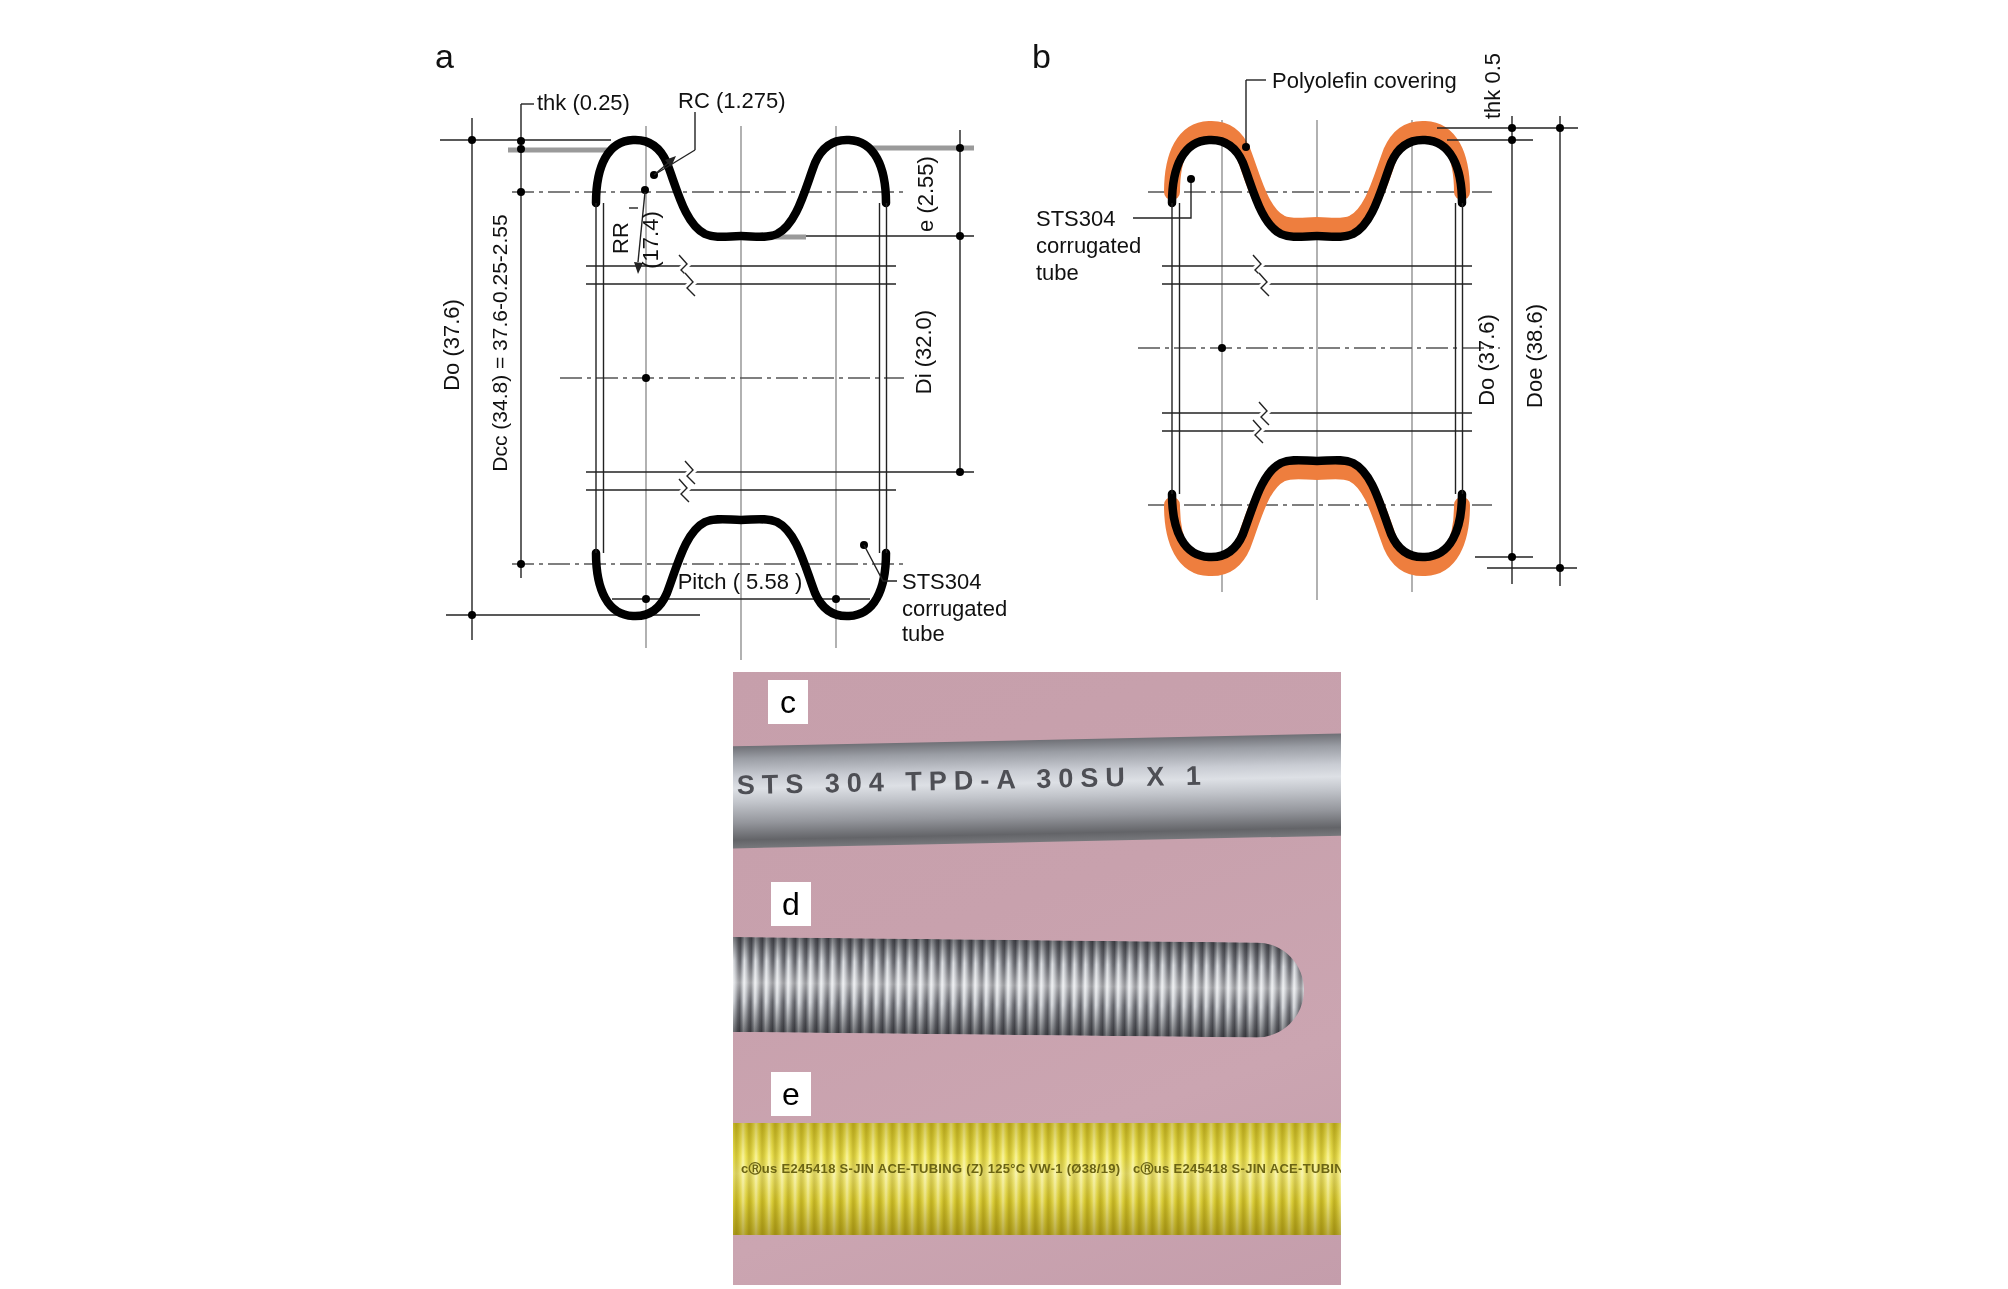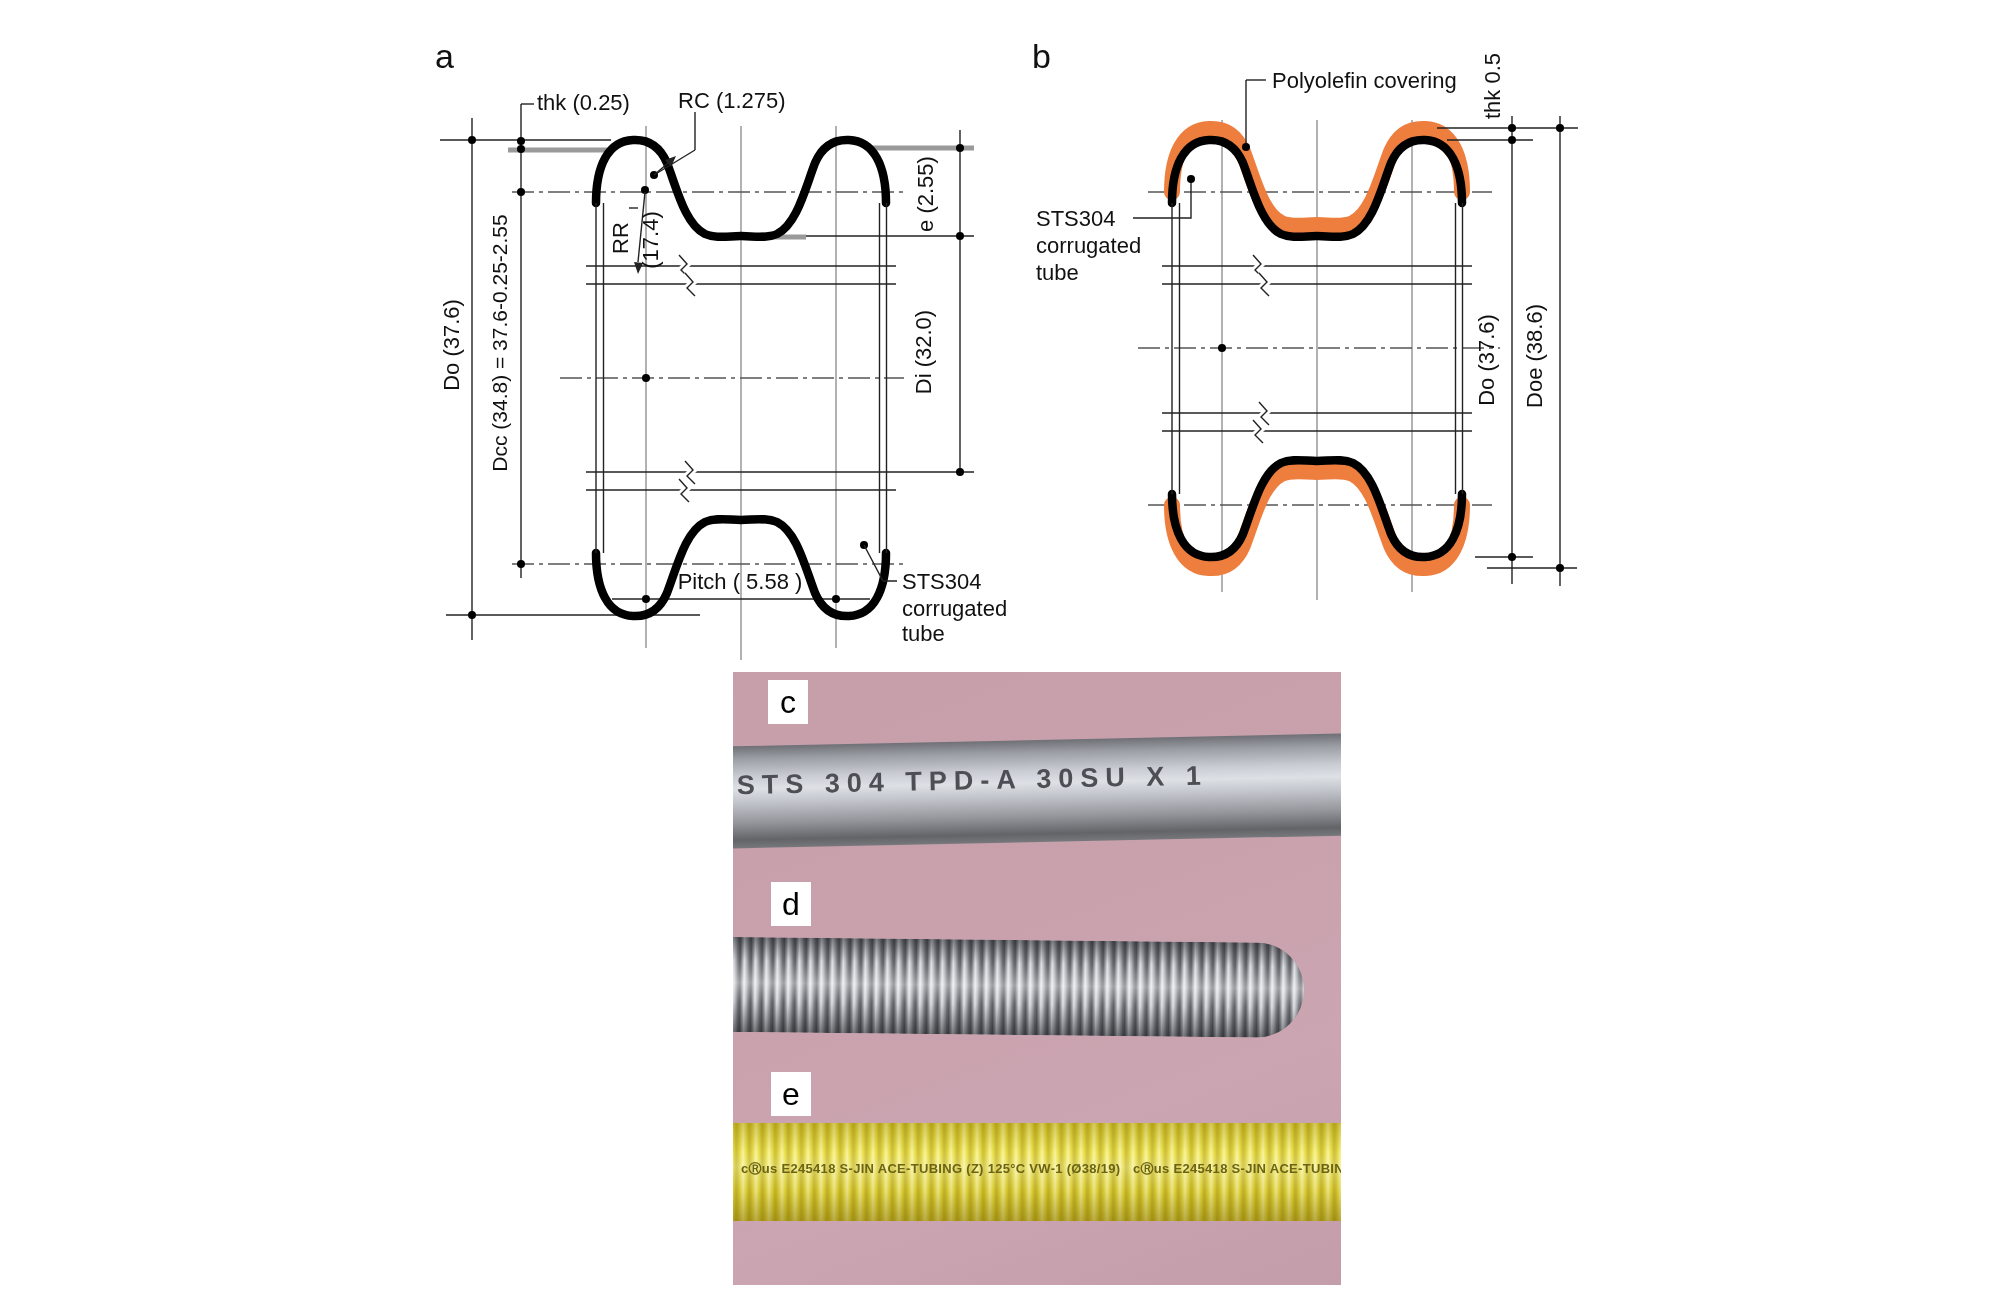--- a/index.html
+++ b/index.html
@@ -26,21 +26,21 @@
   .tube{position:absolute;}
   .tube-c{left:-8px;right:-8px;top:68px;height:102px;transform:rotate(-1.2deg);
     background:linear-gradient(180deg,#6f7076 0%,#9a9da4 12%,#c9ccd3 30%,#dde0e5 42%,
                #c2c5cb 55%,#94969c 75%,#636468 92%,#77787c 100%);}
   .tube-c-text{margin:24px 0 0 12px;font-size:27px;font-weight:bold;letter-spacing:7px;
                color:#4e4f55;white-space:nowrap;}
   .tube-d{left:-4px;top:268px;width:575px;height:95px;border-radius:0 48px 48px 0;transform:rotate(0.6deg);
     background:linear-gradient(180deg,rgba(30,31,36,0.55) 0%,rgba(130,133,140,0.10) 25%,
                rgba(255,255,255,0.40) 48%,rgba(140,142,148,0.10) 68%,rgba(25,26,30,0.55) 100%),
                repeating-linear-gradient(90deg,#5a5b61 0px,#9da0a6 2px,#e9ebee 4px,#c0c3c8 6px,#73747a 9px,#5a5b61 11px);}
-  .tube-e{left:-8px;right:-8px;top:451px;height:98px;
+  .tube-e{left:-8px;right:-8px;top:451px;height:112px;
     background:linear-gradient(180deg,rgba(140,120,0,0.35) 0%,rgba(255,250,160,0.15) 30%,
                rgba(255,255,255,0.25) 45%,rgba(150,125,5,0.15) 70%,rgba(120,100,0,0.50) 100%),
                repeating-linear-gradient(90deg,#cfc22d 0px,#ece258 3px,#f7f29e 5px,#e7dc41 8px,#c5b726 11px,#cfc22d 13px);}
   .tube-e-text{position:absolute;top:37px;font-size:13px;font-weight:bold;color:#6b6414;
                letter-spacing:0.3px;white-space:nowrap;}
   .mark1{left:16px;} .mark2{left:408px;}
 </style>
 </head>
 <body>
 

